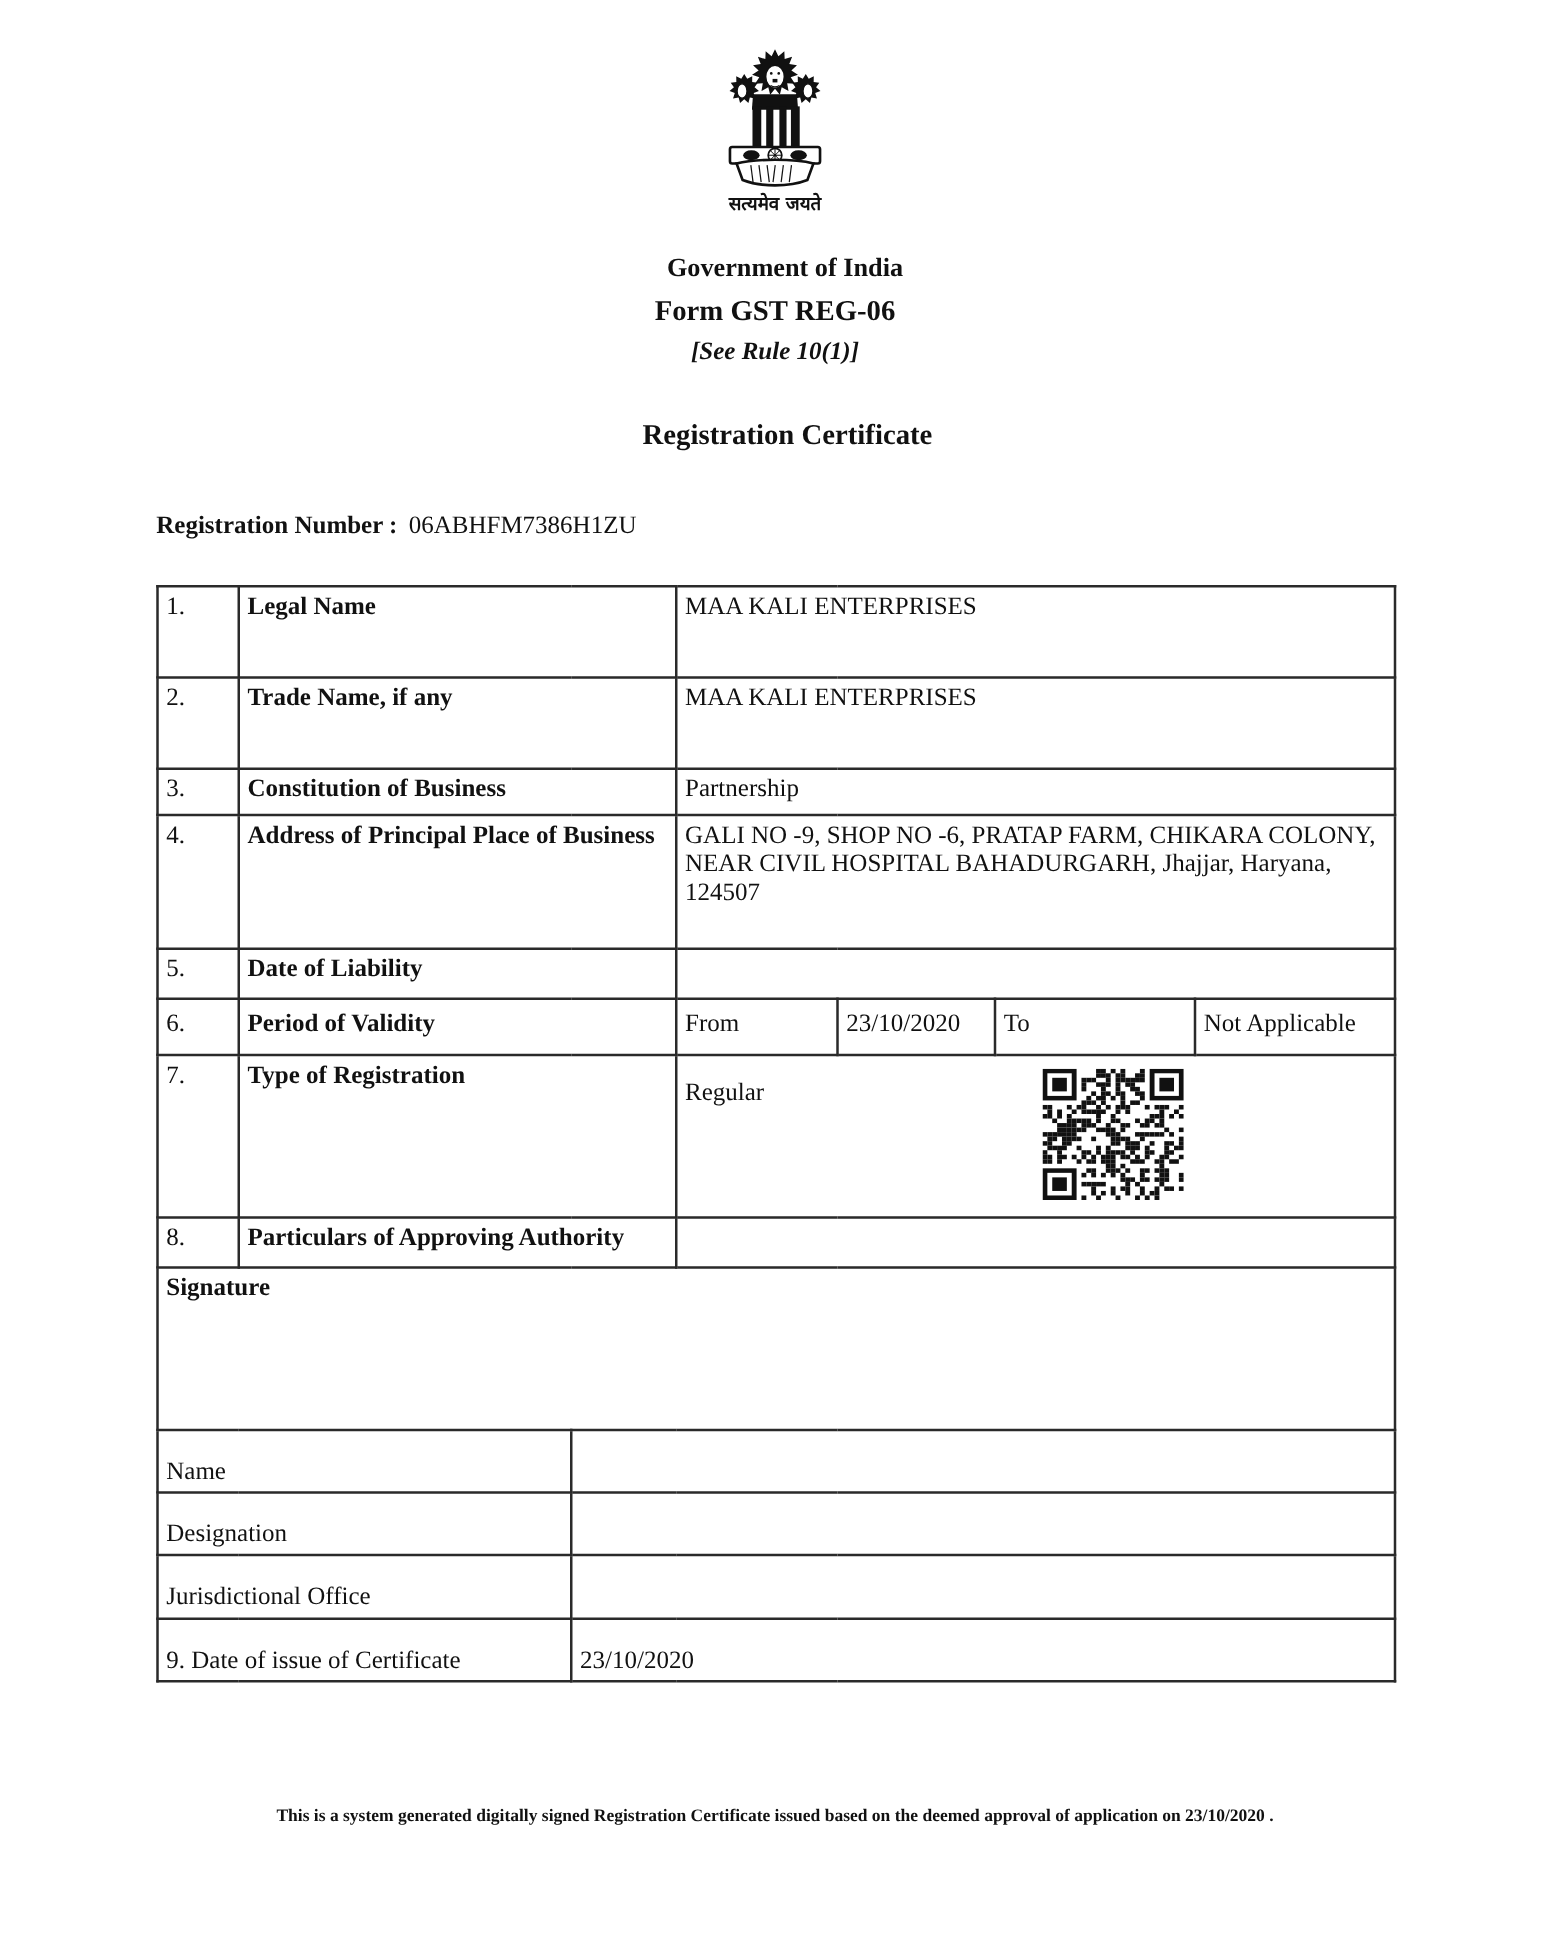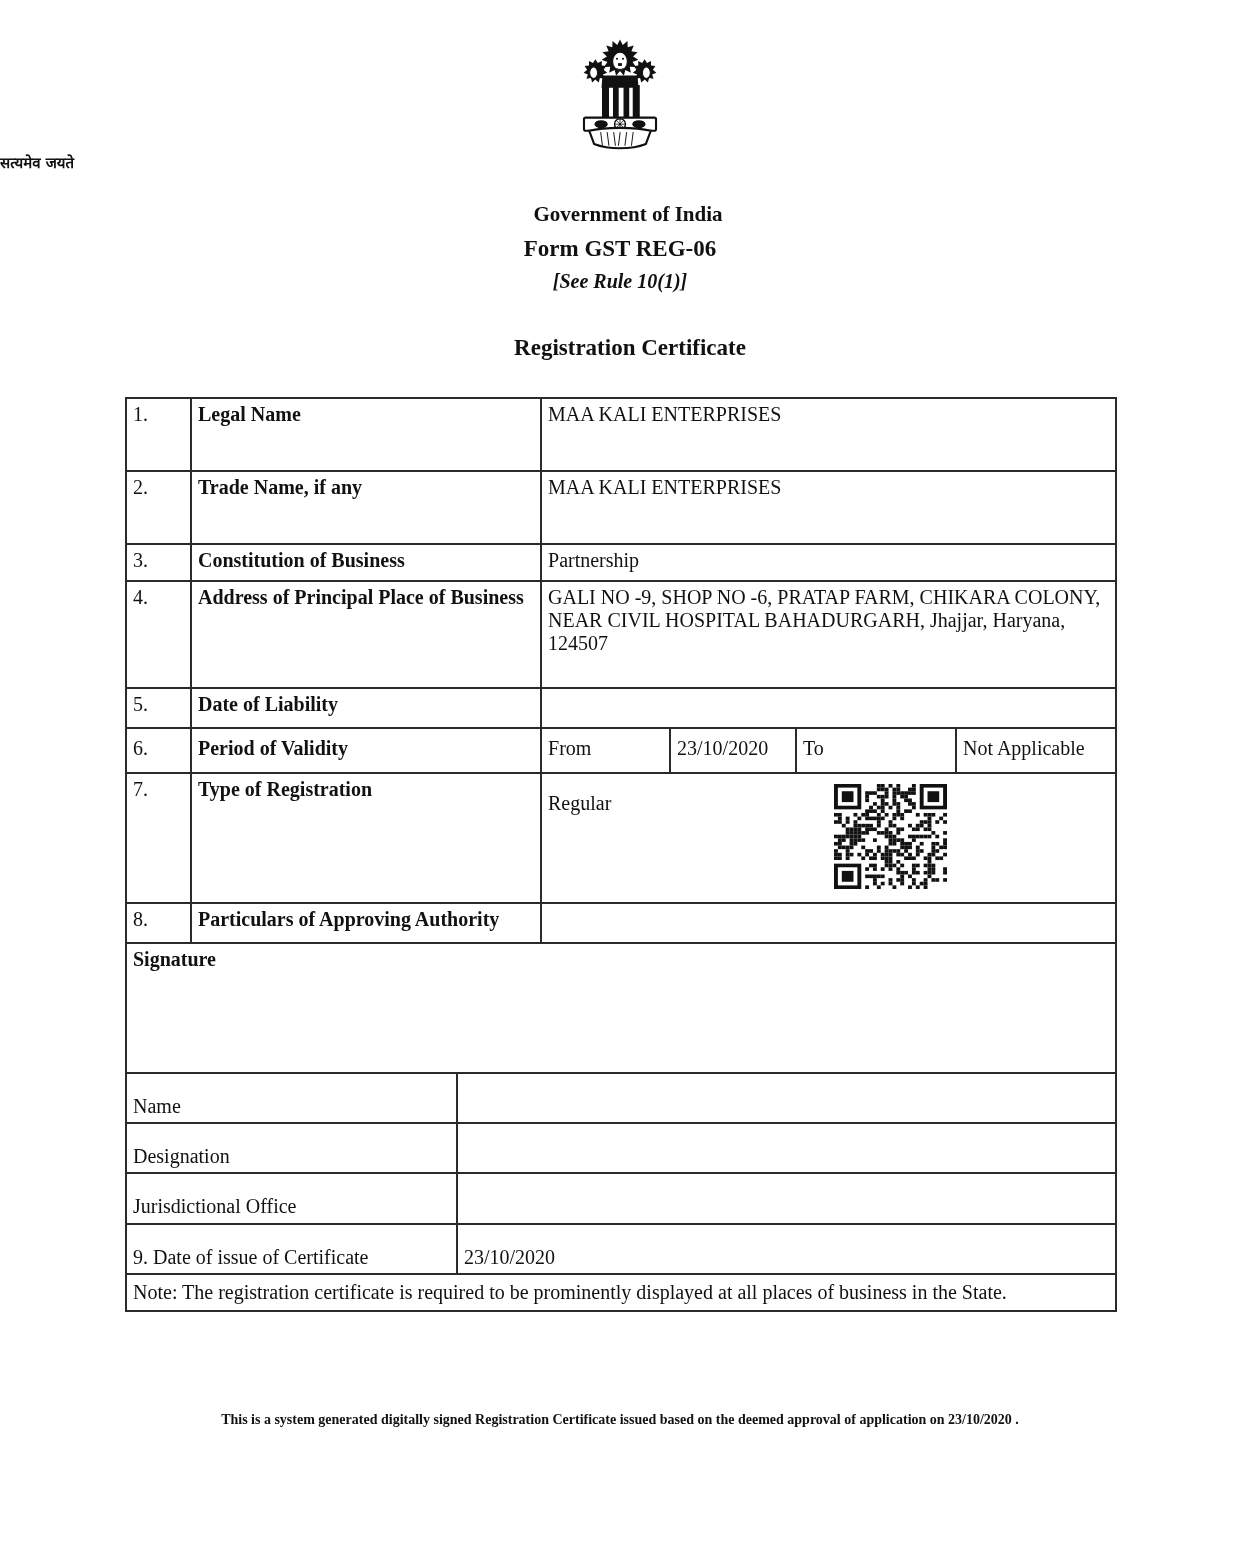--- a/index.html
+++ b/index.html
@@ -8,21 +8,21 @@
     width: 1240px; height: 1563px;
     background: #ffffff;
     color: #111111;
     font-family: "Liberation Serif", serif;
   }
   .page { position: relative; width: 1240px; height: 1563px; overflow: hidden; }
 
   
   .emblem { display: block; margin: 35px auto 0 auto; }
   .motto {
-    text-align: left;
+    text-align: center;
     font-family: "DejaVu Sans", sans-serif;
     font-size: 15px; font-weight: bold;
     margin-top: 1px;
   }
   .h { text-align: center; font-weight: bold; }
   .gov     { margin-top: 30px; font-size: 21px; font-weight: bold; padding-left: 16px; }
   .form    { margin-top: 9px;  font-size: 23px; font-weight: bold; }
   .rule    { margin-top: 8px;  font-size: 20px; font-style: italic; }
   .regcert { margin-top: 42px; font-size: 23px; font-weight: bold; padding-left: 20px; }
 
@@ -114,20 +114,24 @@
       <line x1="57.599999999999994" y1="110.5" x2="55.599999999999994" y2="126" stroke="#111111" stroke-width="1.1"></line>
       <line x1="65" y1="110.5" x2="63" y2="126" stroke="#111111" stroke-width="1.1"></line>
     </svg>
   <div class="motto">सत्यमेव जयते</div>
 
   <div class="h gov">Government of India</div>
   <div class="h form">Form GST REG-06</div>
   <div class="h rule">[See Rule 10(1)]</div>
   <div class="h regcert">Registration Certificate</div>
 
+  <div class="regline">
+    <span class="lbl">Registration Number :</span>
+    <span class="val">06ABHFM7386H1ZU</span>
+  </div>
 
   <table class="cert">
     <colgroup>
       <col style="width:65px">
         <col style="width:266px">
         <col style="width:84px">
       <col style="width:129px">
         <col style="width:126px">
         <col style="width:160px">
         <col style="width:160px">
@@ -514,21 +518,18 @@
     <tr class="rsm">
       <td colspan="2">Jurisdictional Office</td>
       <td colspan="5"></td>
     </tr>
 
     <tr class="rsm">
       <td colspan="2">9. Date of issue of Certificate</td>
       <td colspan="5">23/10/2020</td>
     </tr>
 
-    <tr class="rnote">
-      <td colspan="7">Note: The registration certificate is required to be prominently displayed at all places of business in the State.</td>
-    </tr>
   </tbody>
     </table>
 
   <div class="footer">This is a system generated digitally signed Registration Certificate issued based on the deemed approval of application on 23/10/2020 .</div>
 
 </div>
 
 </body></html>

